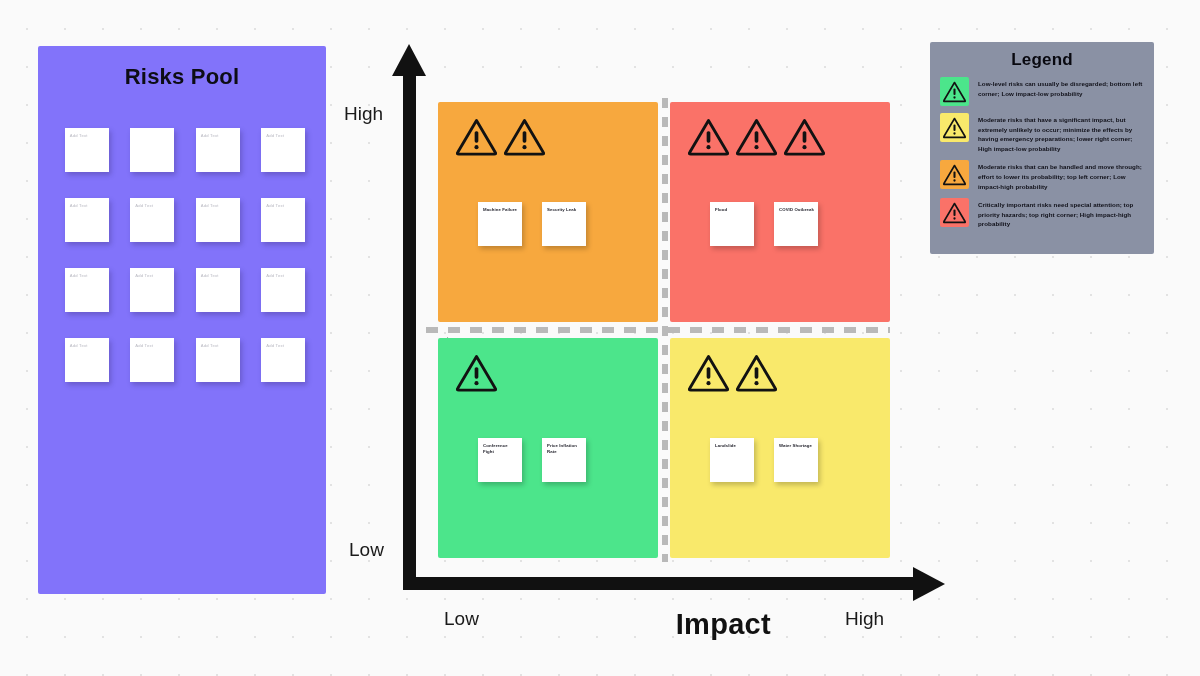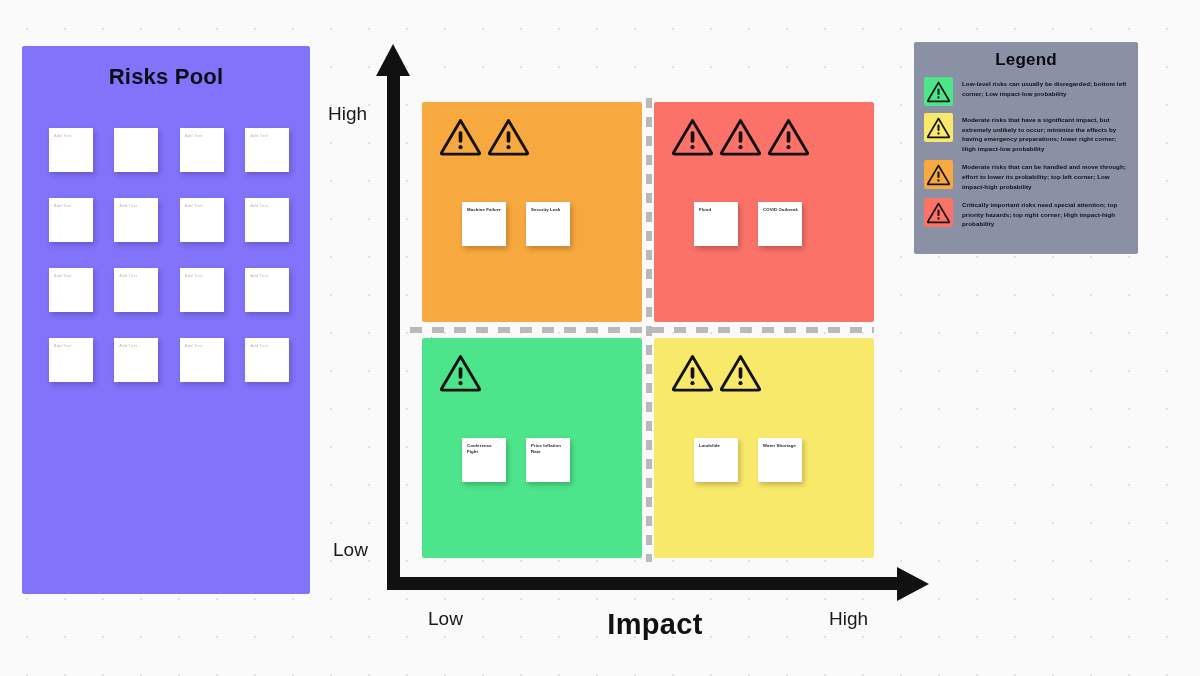--- a/index.html
+++ b/index.html
@@ -15,20 +15,21 @@
     background-color: #fafafa;
     background-image: radial-gradient(circle, #e2e2e2 1.4px, transparent 1.5px);
     background-size: 38px 38px;
     background-position: 8px 10px;
     position: relative;
   }
 
   .canvas {
     position: absolute;
     inset: 0;
+    margin-left: 16px;
   }
 
   
   .risks-pool {
     position: absolute;
     left: 22px;
     top: 46px;
     width: 288px;
     height: 548px;
     background: #8273fa;
@@ -131,21 +132,21 @@
     top: 160px;
     width: 0;
     height: 0;
   }
 
   .label-impact {
     position: absolute;
     left: 555px;
     top: 608px;
     width: 200px;
-    text-align: center;
+    text-align: right;
     font-size: 29px;
     font-weight: bold;
     color: #111111;
     letter-spacing: 0.3px;
   }
 
   .tick-high-y {
     position: absolute;
     left: 328px;
     top: 103px;

